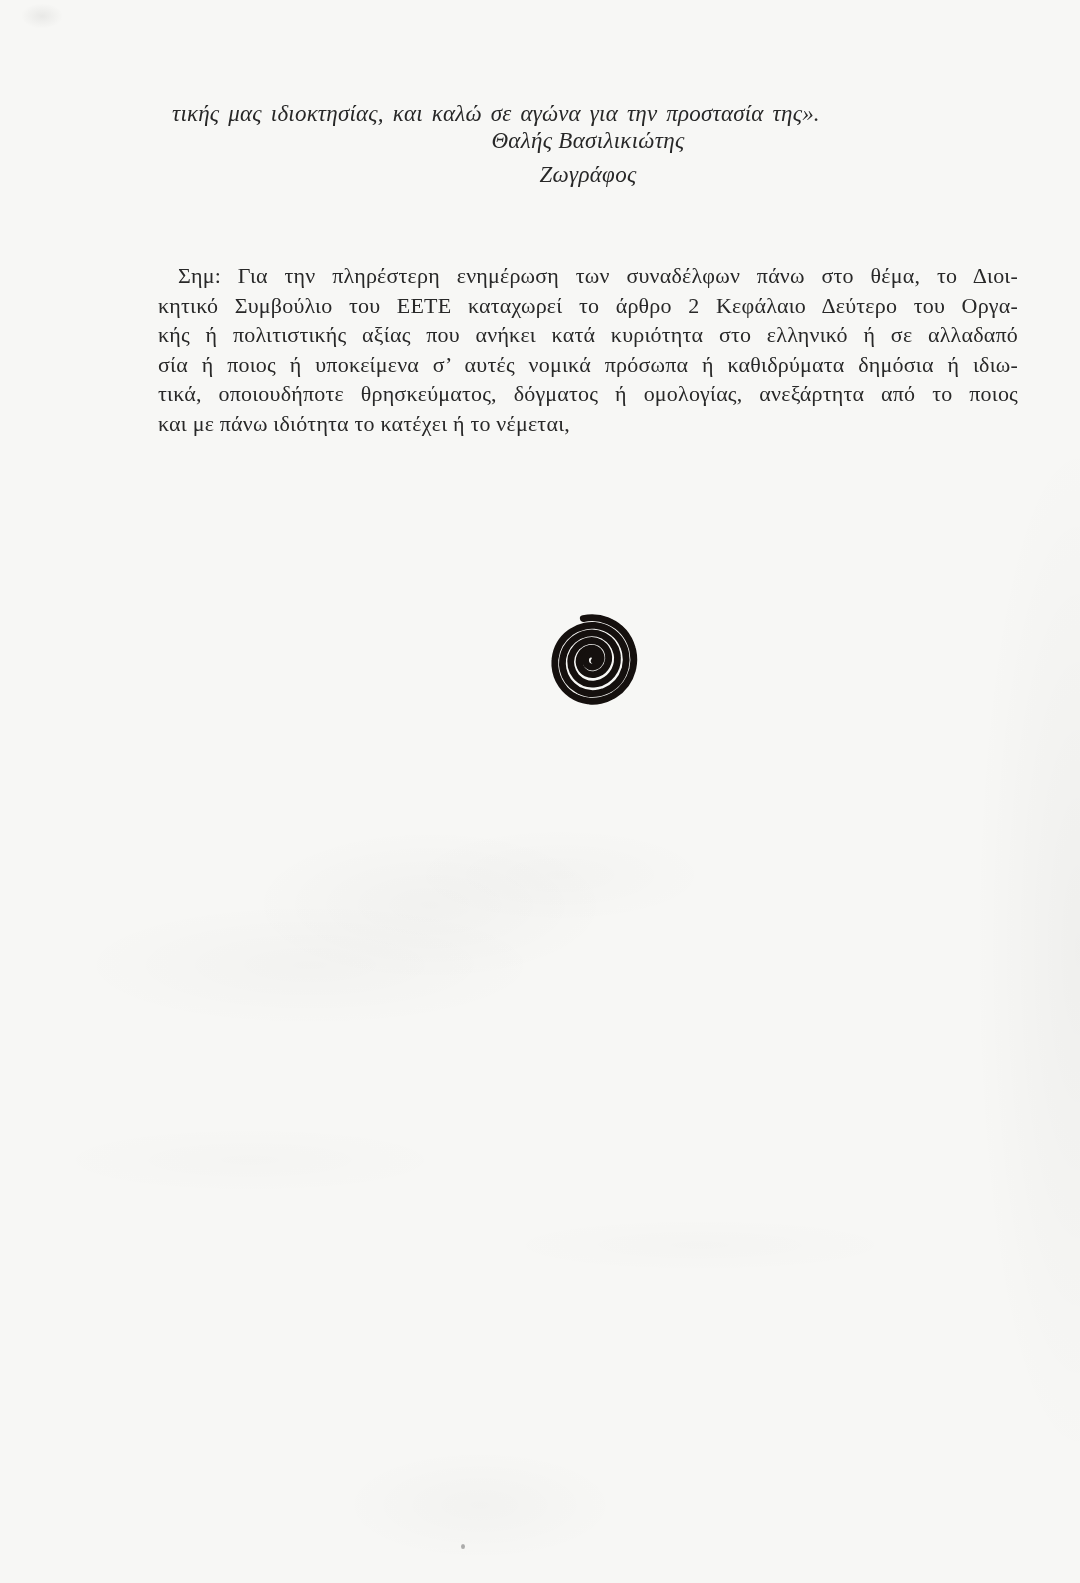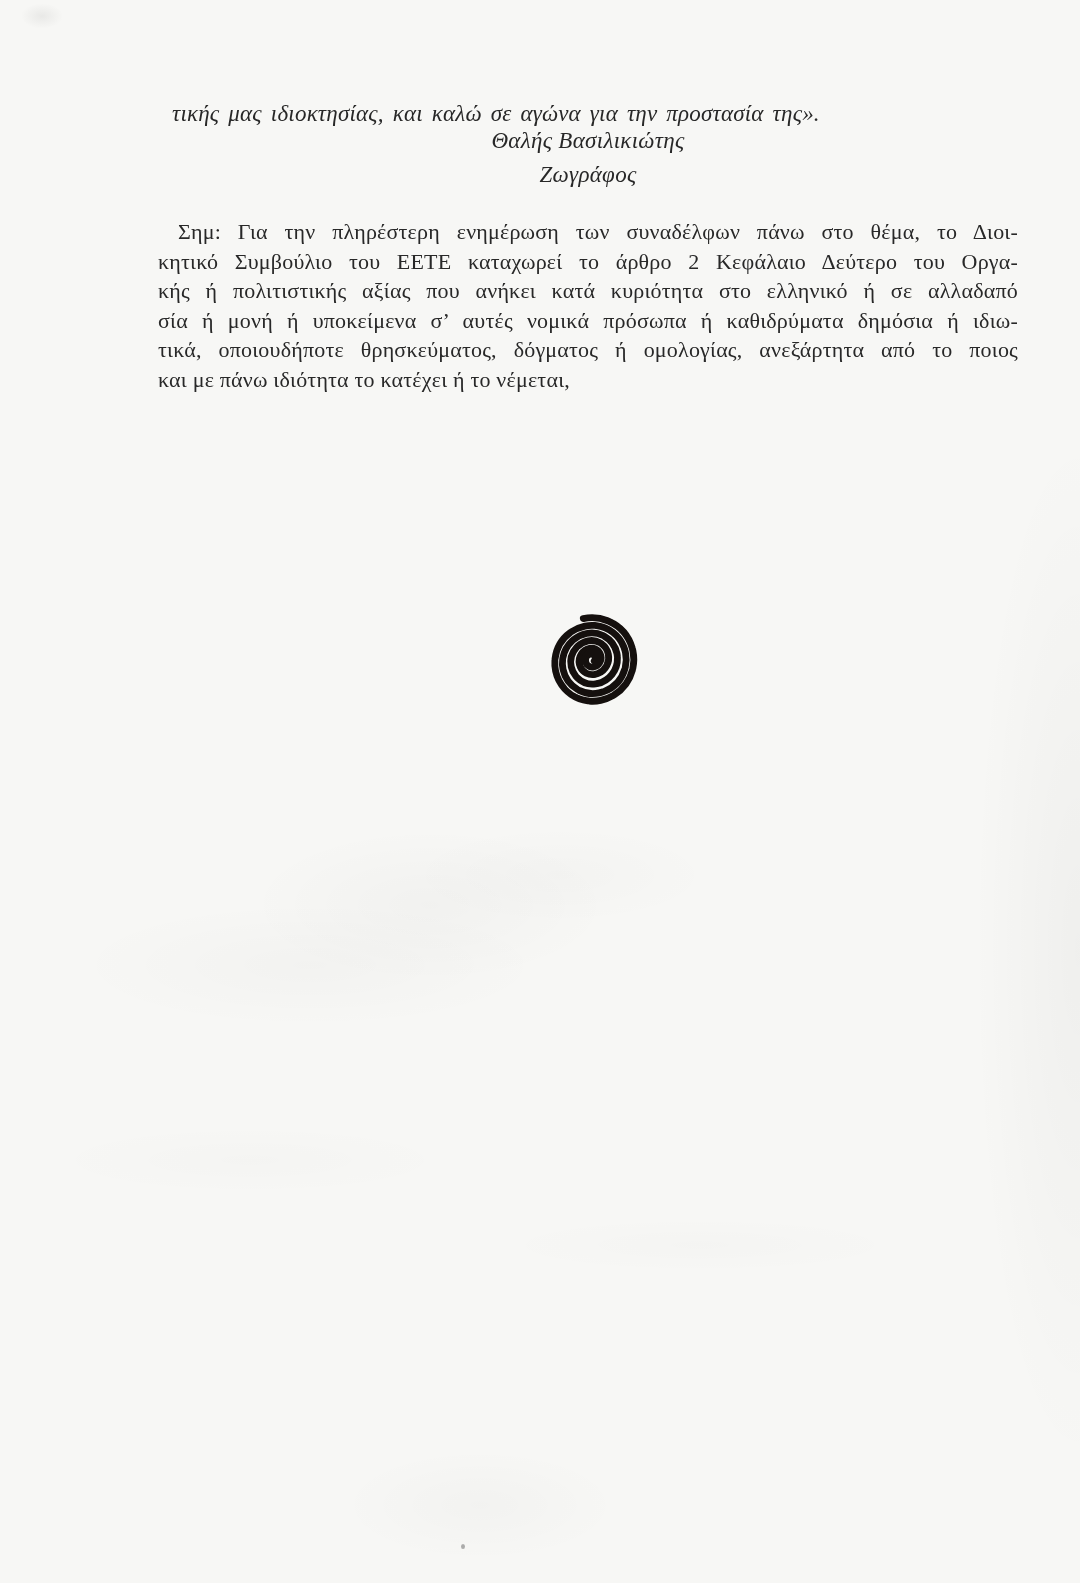--- a/index.html
+++ b/index.html
@@ -46,21 +46,21 @@
   }
   .signature p { margin: 0; }
 
   .body-text {
     position: absolute; left: 158px; top: 217px; width: 860px;
     font-size: 22px; line-height: 29.5px;
     letter-spacing: 0.2px;
   }
   .tl { margin: 0; }
   .just { text-align: justify; text-align-last: justify; }
-  .indent { text-indent: 20px; }
+  .indent { text-indent: 20px; margin-top: 44px; }
 
   .spiral {
     position: absolute; left: 544px; top: 612px;
     width: 96px; height: 95px;
   }
   .spiral svg { width: 100%; height: 100%; display: block; }
 </style>
 </head>
 <body>
 
@@ -76,21 +76,21 @@
     <p>Ζωγράφος</p>
   </div>
 
   <div class="body-text">
     <div>
       <p class="tl just indent">Σημ: Για την πληρέστερη ενημέρωση των συναδέλφων πάνω στο θέμα, το Διοι-</p>
       <p class="tl just">κητικό Συμβούλιο του ΕΕΤΕ καταχωρεί το άρθρο 2 Κεφάλαιο Δεύτερο του Οργα-</p>
     </div>
     <div>
       <p class="tl just">κής ή πολιτιστικής αξίας που ανήκει κατά κυριότητα στο ελληνικό ή σε αλλαδαπό</p>
-      <p class="tl just">σία ή μονή ή υποκείμενα σ’ αυτές νομικά πρόσωπα ή καθιδρύματα δημόσια ή ιδιω-</p>
+      <p class="tl just">σία ή ποιος ή υποκείμενα σ’ αυτές νομικά πρόσωπα ή καθιδρύματα δημόσια ή ιδιω-</p>
       <p class="tl just">τικά, οποιουδήποτε θρησκεύματος, δόγματος ή ομολογίας, ανεξάρτητα από το ποιος</p>
       <p class="tl">και με πάνω ιδιότητα το κατέχει ή το νέμεται,</p>
     </div>
   </div>
 
   <div class="spiral">
     <svg viewBox="0 0 100 100" xmlns="http://www.w3.org/2000/svg" aria-hidden="true">
       <g transform="rotate(-12 50 50)">
         <path d="M 50 6
                  A 44 44 0 0 1 50 94

